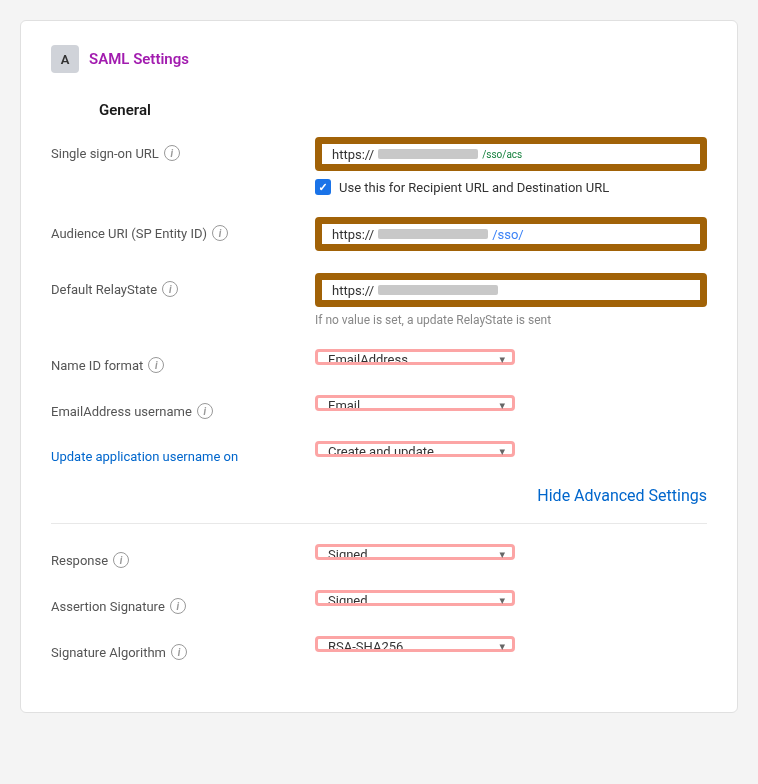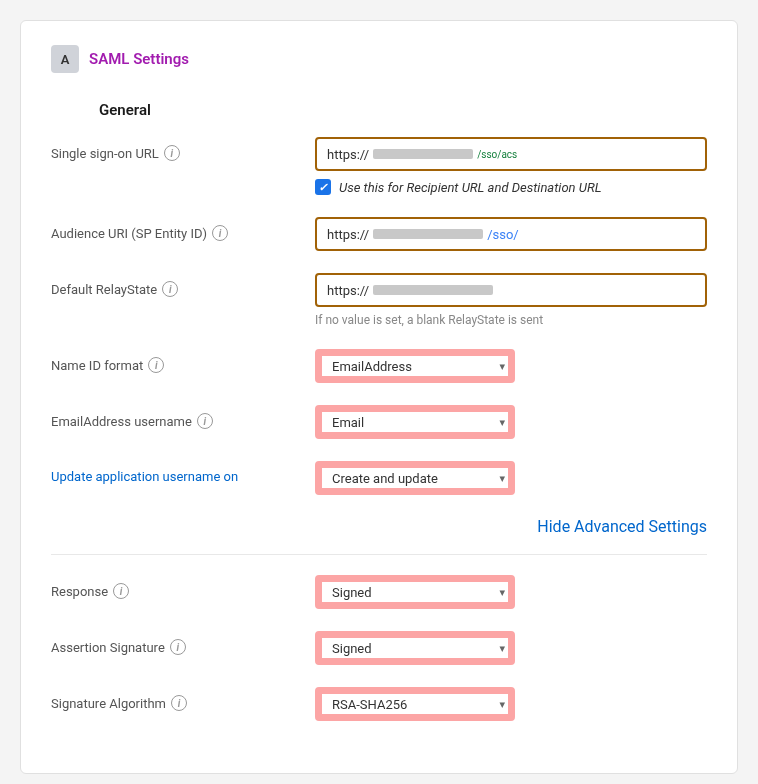--- a/index.html
+++ b/index.html
@@ -105,21 +105,20 @@
 
     .form-control-col {
       flex: 1;
     }
 
     .checkbox-row {
       display: flex;
       align-items: center;
       gap: 8px;
       margin-top: 8px;
-      font-style: italic;
     }
 
     .checkbox-blue {
       width: 16px;
       height: 16px;
       background: #1a73e8;
       border-radius: 3px;
       display: flex;
       align-items: center;
       justify-content: center;
@@ -145,22 +144,22 @@
       margin-top: 6px;
     }
 
     .select-wrapper {
       position: relative;
       width: 200px;
     }
 
     .select-wrapper select {
       width: 100%;
-      height: 34px;
-      border: 7px solid #fca5a5;
+      height: 16px;
+      border: 3px solid #fca5a5;
       border-radius: 4px;
       padding: 0 30px 0 10px;
       font-size: 13px;
       color: #333;
       background: #fff;
       appearance: none;
       -webkit-appearance: none;
       outline: none;
       cursor: pointer;
     }
@@ -188,21 +187,21 @@
       cursor: pointer;
       text-decoration: none;
     }
 
     .input-with-mask {
       display: flex;
       align-items: center;
       gap: 4px;
       width: 100%;
       height: 34px;
-      border: 2px solid #a16207;
+      border: 7px solid #a16207;
       border-radius: 4px;
       padding: 7px 10px;
       font-size: 13px;
       color: #333;
       background: #fff;
     }
 
     .mask-block {
       display: inline-block;
       background: #c8c8c8;
@@ -269,21 +268,21 @@
       <label class="form-label">
         <span>Default RelayState</span>
         <span class="help-icon">i</span>
       </label>
     </div>
     <div class="form-control-col">
       <div class="input-with-mask">
         <span style="color:#333; font-size:13px;">https://</span>
         <span class="mask-block" style="width:120px;"></span>
       </div>
-      <div class="hint-text">If no value is set, a blank RelayState is sent</div>
+      <div class="hint-text">If no value is set, a update RelayState is sent</div>
     </div>
   </div>
 
   <div class="form-row">
     <div class="form-label-col">
       <label class="form-label">
         <span>Name ID format</span>
         <span class="help-icon">i</span>
       </label>
     </div>

